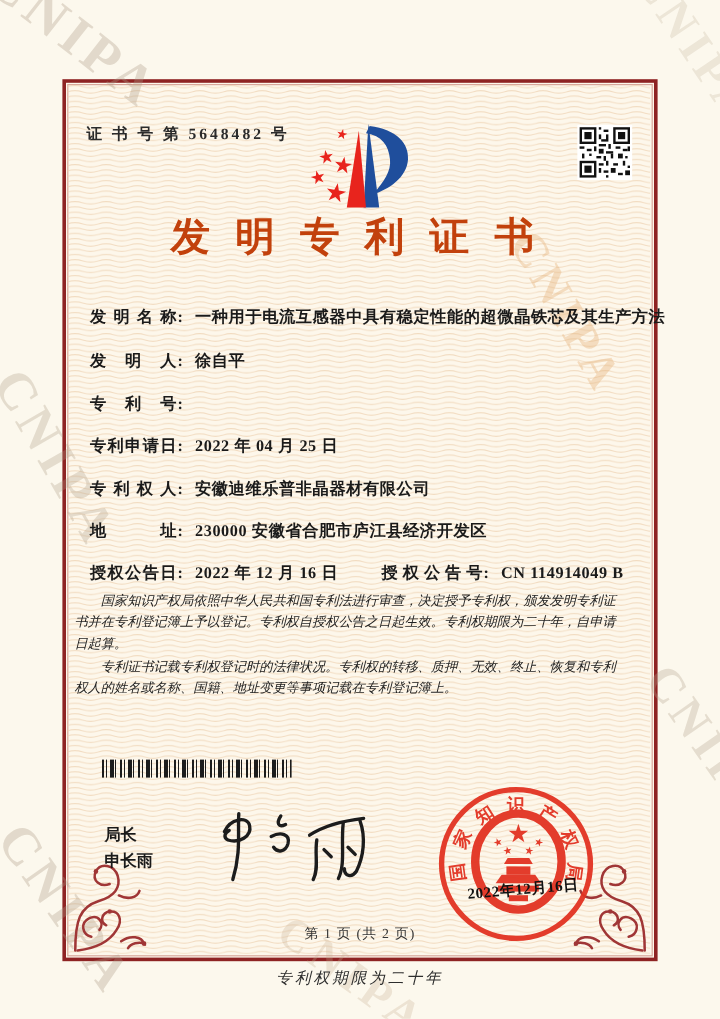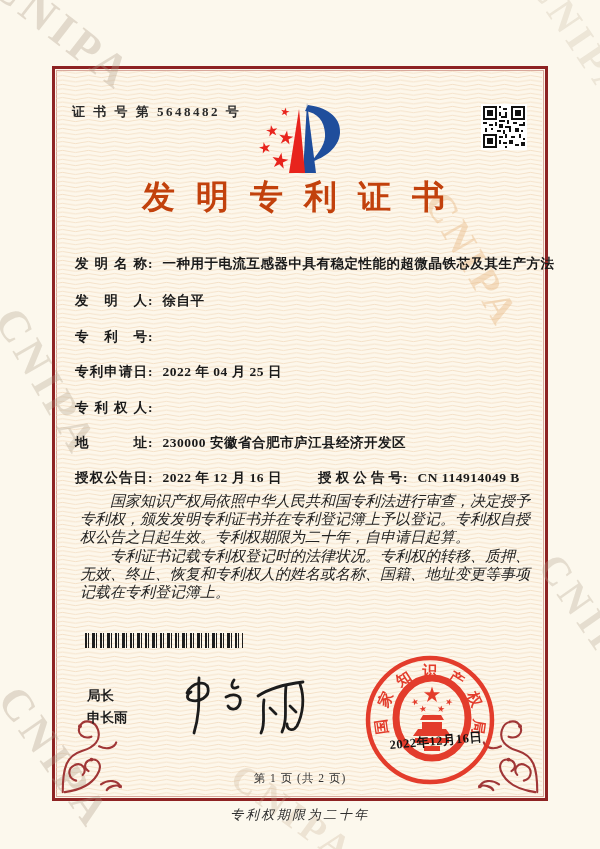--- a/index.html
+++ b/index.html
@@ -43,21 +43,21 @@
     letter-spacing:21px;padding-left:8px;color:#c2410c;
   }
   .row{left:75px;display:flex;align-items:baseline;font-size:13.5px;font-weight:600;}
   .lbl{display:inline-block;width:72px;text-align:justify;text-align-last:justify;white-space:nowrap;}
   .lbl2{width:84px;}
   .sep{margin-left:1px;}
   .val{margin-left:10px;letter-spacing:.5px;white-space:nowrap;}
   .r1{top:255px;align-items:center;} .r2{top:292px;align-items:center;} .r3{top:328px;} .r4{top:363px;}
   .r5{top:399px;} .r6{top:434px;} .r7{top:469px;} .r7b{left:318px;top:469px;}
   .body-text{
-    left:80px;top:492px;width:457px;font-size:15px;line-height:18.2px;
+    left:62px;top:492px;width:457px;font-size:11px;line-height:18.2px;
     font-style:italic;color:#222;
   }
   .body-text p{margin:0;text-indent:2em;}
   .barcode{
     left:85px;top:633px;width:158px;height:15px;
     background:repeating-linear-gradient(90deg,
       #1c1c1c 0 2px,transparent 2px 3px,
       #1c1c1c 3px 4px,transparent 4px 7px,
       #1c1c1c 7px 10px,transparent 10px 11px,
       #1c1c1c 11px 12px,transparent 12px 15px);
@@ -216,20 +216,21 @@
       <span class="sep">:</span>
   </div>
   <div class="abs row r4">
     <span class="lbl">专利申请日</span>
       <span class="sep">:</span>
     <span class="val">2022 年 04 月 25 日</span>
   </div>
   <div class="abs row r5">
     <span class="lbl">专利权人</span>
       <span class="sep">:</span>
+    <span class="val">安徽迪维乐普非晶器材有限公司</span>
   </div>
   <div class="abs row r6">
     <span class="lbl">地址</span>
       <span class="sep">:</span>
     <span class="val">230000 安徽省合肥市庐江县经济开发区</span>
   </div>
   <div class="abs row r7">
     <span class="lbl">授权公告日</span>
       <span class="sep">:</span>
     <span class="val">2022 年 12 月 16 日</span>

